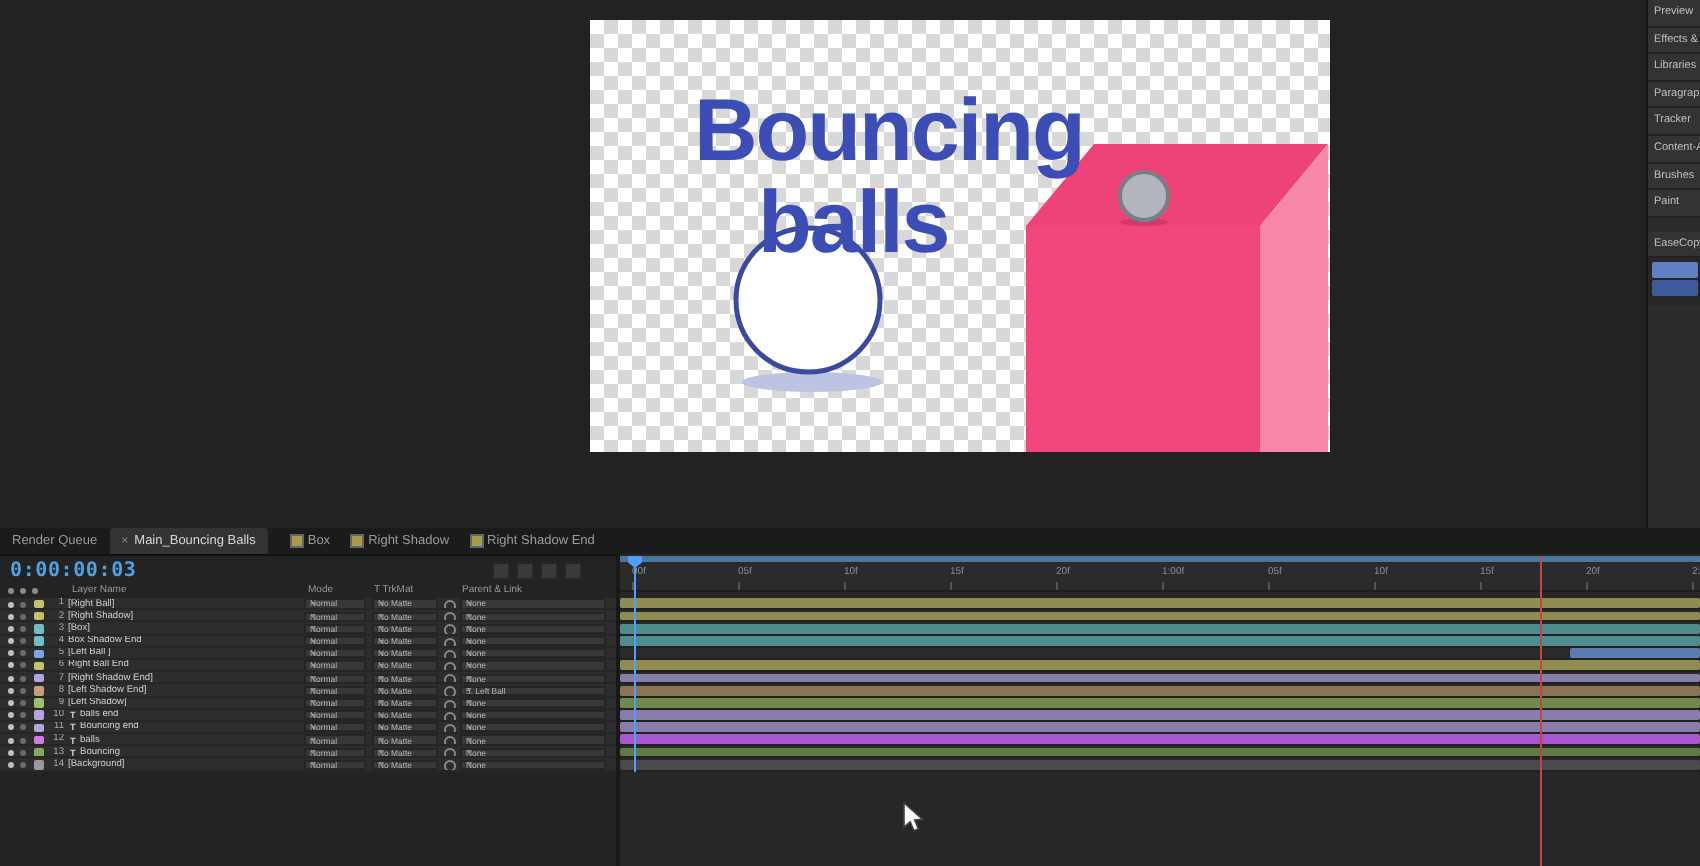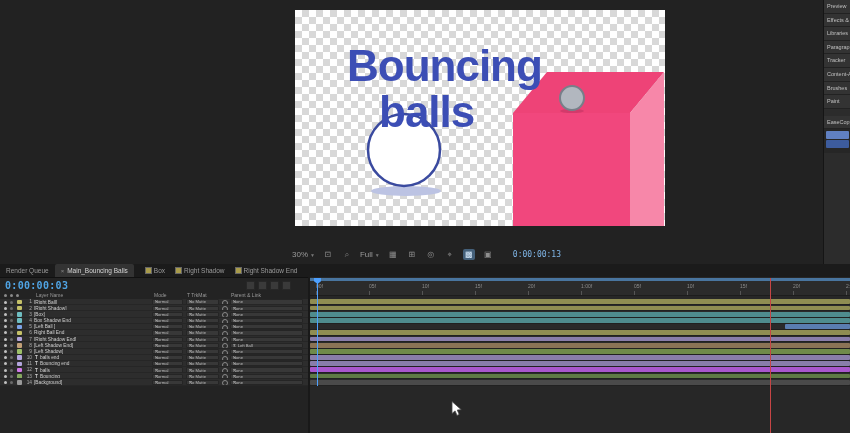--- a/index.html
+++ b/index.html
@@ -103,39 +103,20 @@
       <polygon points="218,103 335,103 369,62 252,62" fill="#ee4377"></polygon>
       <polygon points="335,103 369,62 369,216 335,216" fill="#f787a9"></polygon>
       <rect x="218" y="103" width="117" height="113" fill="#f1477d"></rect>
       <ellipse cx="111" cy="181" rx="35" ry="5" fill="#bcc3e3"></ellipse>
       <circle cx="109" cy="140" r="36" fill="#ffffff" stroke="#3a4a9f" stroke-width="2.5"></circle>
       <ellipse cx="277" cy="101" rx="12" ry="2" fill="rgba(150,40,80,0.3)"></ellipse>
       <circle cx="277" cy="88" r="12" fill="#b2b7bf" stroke="#787f89" stroke-width="2"></circle>
     </svg>
     <div id="t1" class="comp-title">Bouncing</div>
     <div id="t2" class="comp-title">balls</div>
-  </div>
-  <div id="vtoolbar">
-    <span class="vt">
-        <span>30%</span>
-        <span class="caret">▼</span>
-      </span>
-    <span class="vticon">⊡</span>
-    <span class="vticon">⌕</span>
-    <span class="vt">
-        <span>Full</span>
-        <span class="caret">▼</span>
-      </span>
-    <span class="vticon">▦</span>
-    <span class="vticon">⊞</span>
-    <span class="vticon">◎</span>
-    <span class="vticon">⌖</span>
-    <span class="vticon active">▩</span>
-    <span class="vticon">▣</span>
-    <span id="vtc">0:00:00:13</span>
   </div>
 </div>
 
 <div id="rightpanel">
   <div id="rp-tabs">
       <div class="rp-tab">Preview</div>
       <div class="rp-tab">Effects &amp; Pr</div>
       <div class="rp-tab">Libraries</div>
       <div class="rp-tab">Paragraph</div>
       <div class="rp-tab">Tracker</div>

